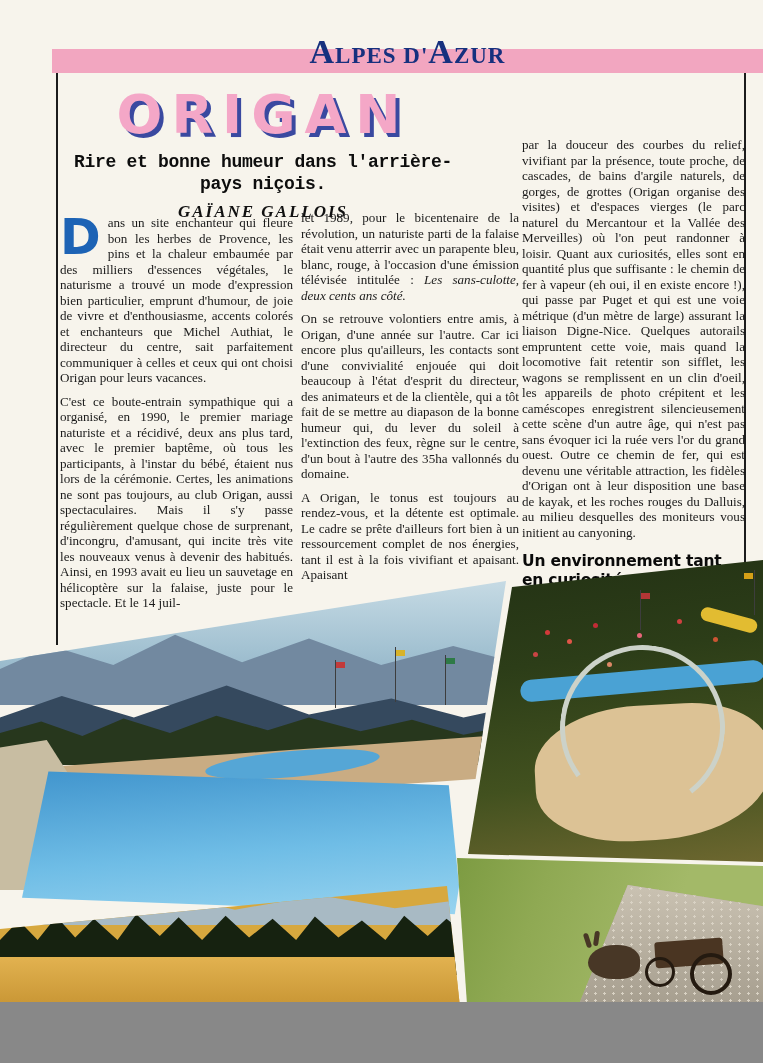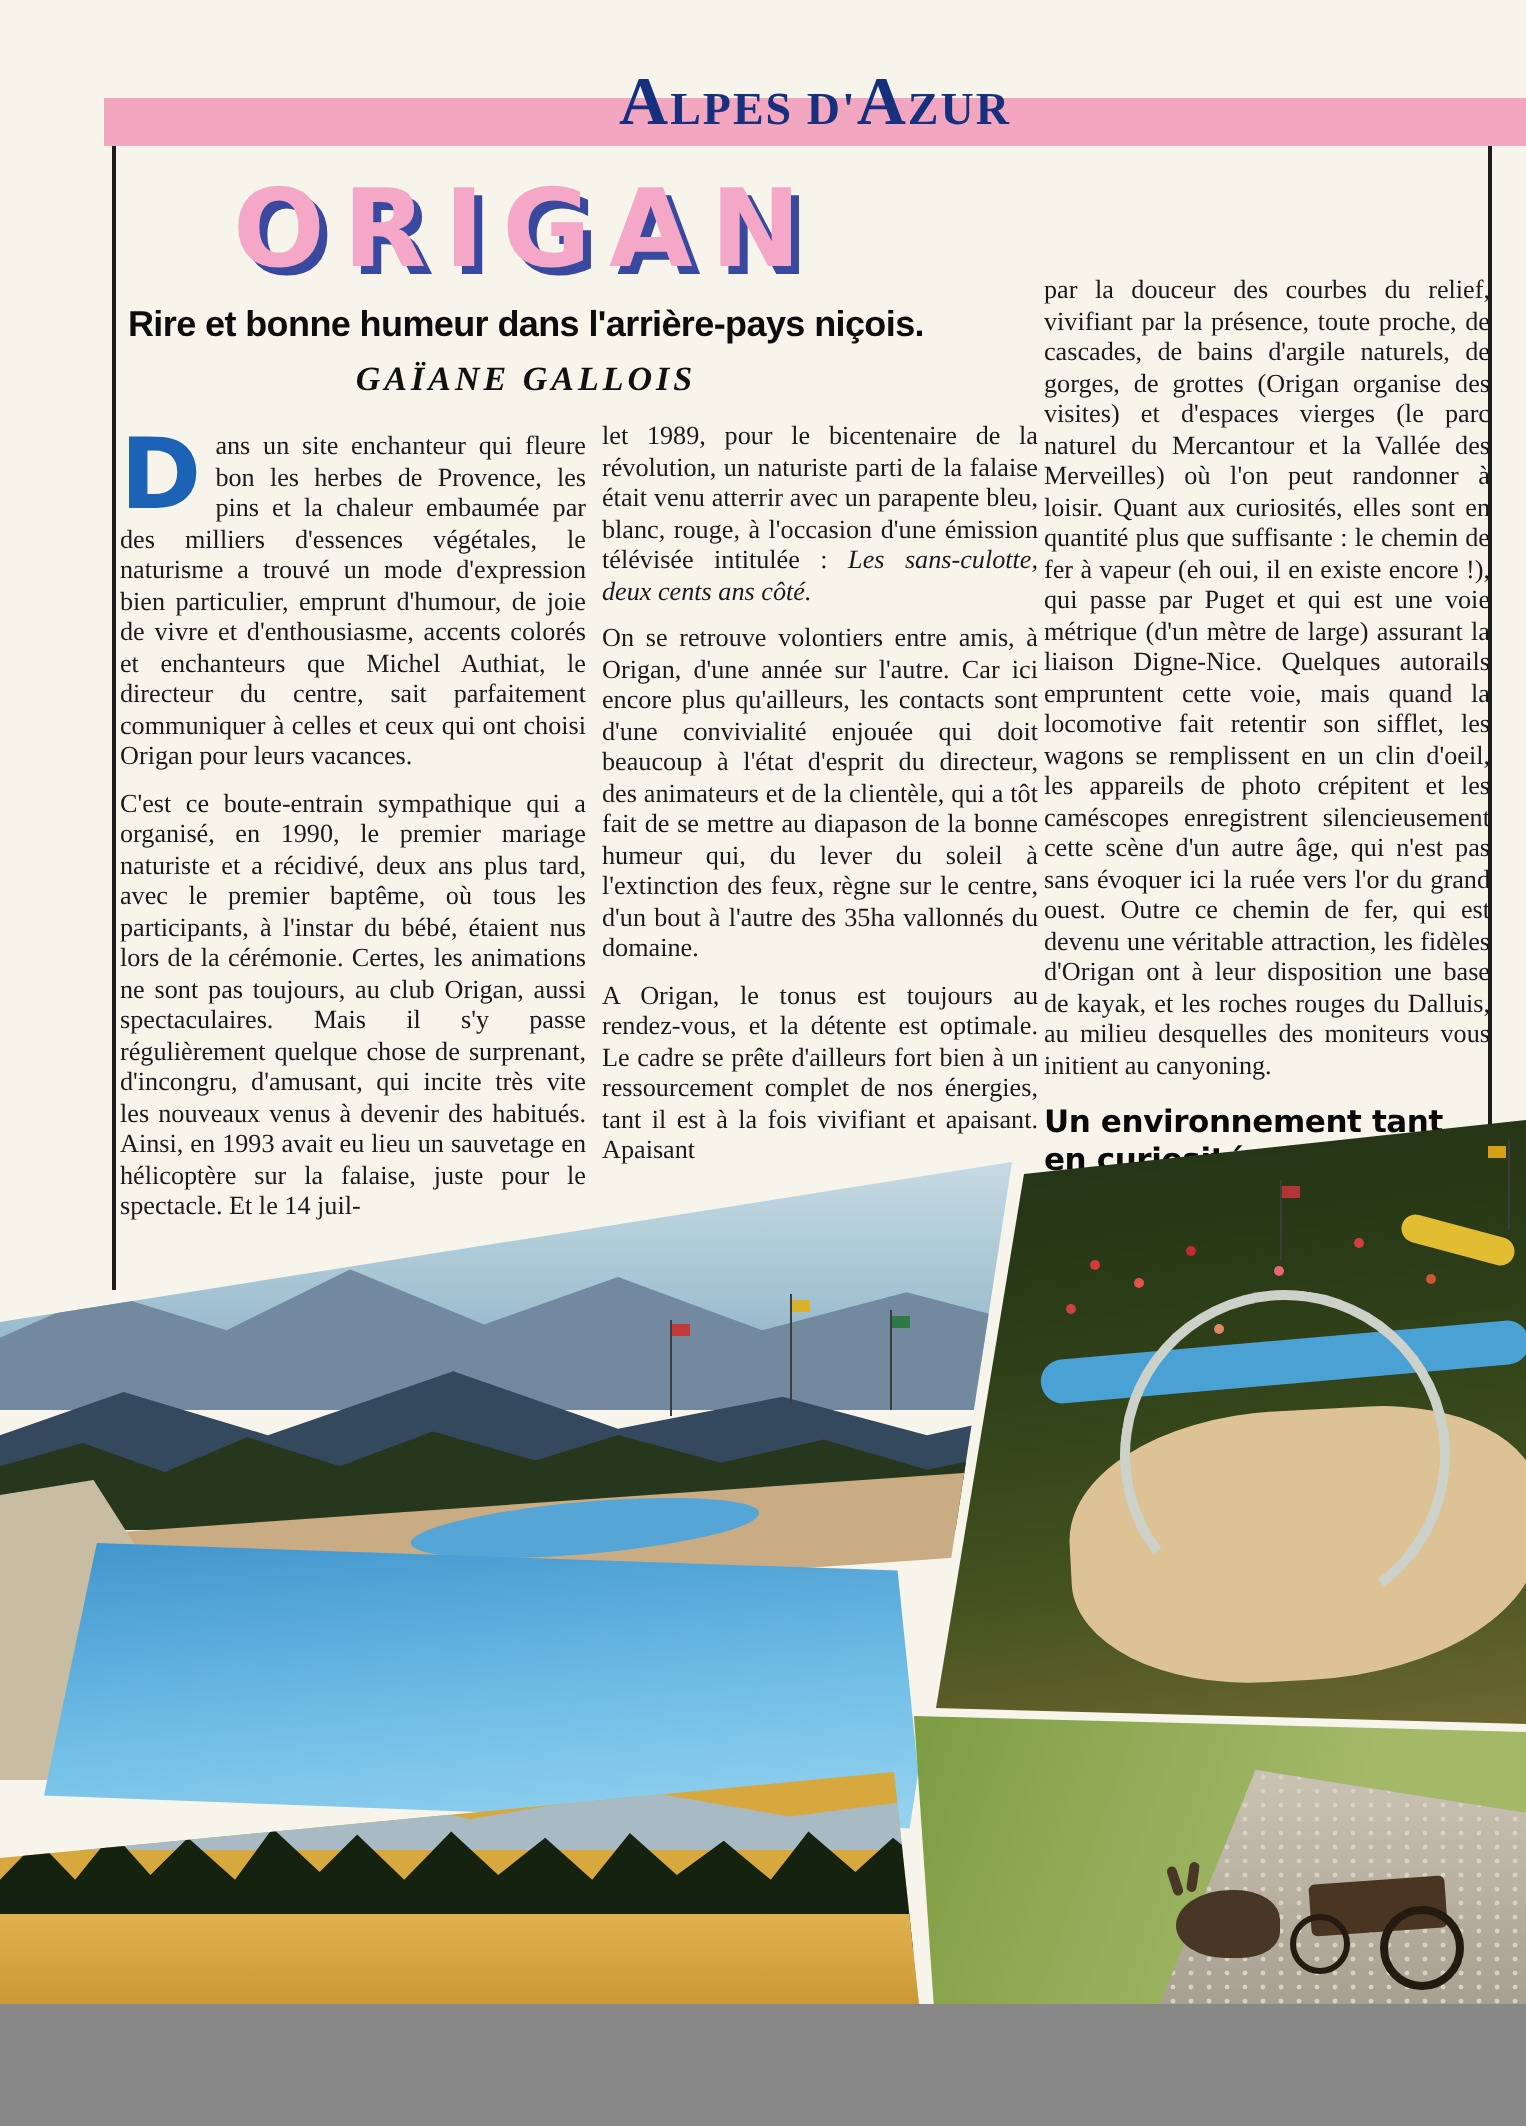--- a/index.html
+++ b/index.html
@@ -11,21 +11,21 @@
                color:#16307e;font-weight:bold;line-height:40px;letter-spacing:1px;white-space:nowrap;}
   .banner-text .cap{font-size:34px;}
   .banner-text .small{font-size:23px;}
   
   .rule-left{position:absolute;left:56px;top:73px;width:2px;height:572px;background:#1c1c1c;}
   .rule-right{position:absolute;left:744px;top:73px;width:2px;height:505px;background:#1c1c1c;}
   
   .title-block{position:absolute;left:58px;top:84px;width:410px;text-align:center;}
   .main-title{font-family:"DejaVu Sans",sans-serif;font-weight:800;font-size:54px;
               letter-spacing:9px;color:#f4a7c7;text-shadow:4px 4px 0 #3a49a0;line-height:62px;}
-  .subtitle{margin-top:5px;font-family:Liberation Sans, sans-serif;font-weight:700;font-size:18px;
+  .subtitle{margin-top:5px;font-family:Liberation Mono, monospace;font-weight:700;font-size:18px;
             color:#0d0d0d;letter-spacing:-0.3px;line-height:22px;}
   .byline{margin-top:7px;font-style:italic;font-weight:bold;font-size:17px;letter-spacing:2px;color:#111;}
   
   .col{position:absolute;font-size:13.1px;line-height:15.5px;text-align:justify;}
   .col p{margin:0 0 8px 0;}
   .col1{left:60px;top:215px;width:233px;}
   .col2{left:301px;top:210px;width:218px;}
   .col3{left:522px;top:92px;width:223px;margin-top:45px;}
   .dropcap{float:left;font-family:"DejaVu Sans",sans-serif;font-weight:bold;font-size:49px;
            line-height:43px;color:#1d63b5;margin:1px 7px 0 0;}

